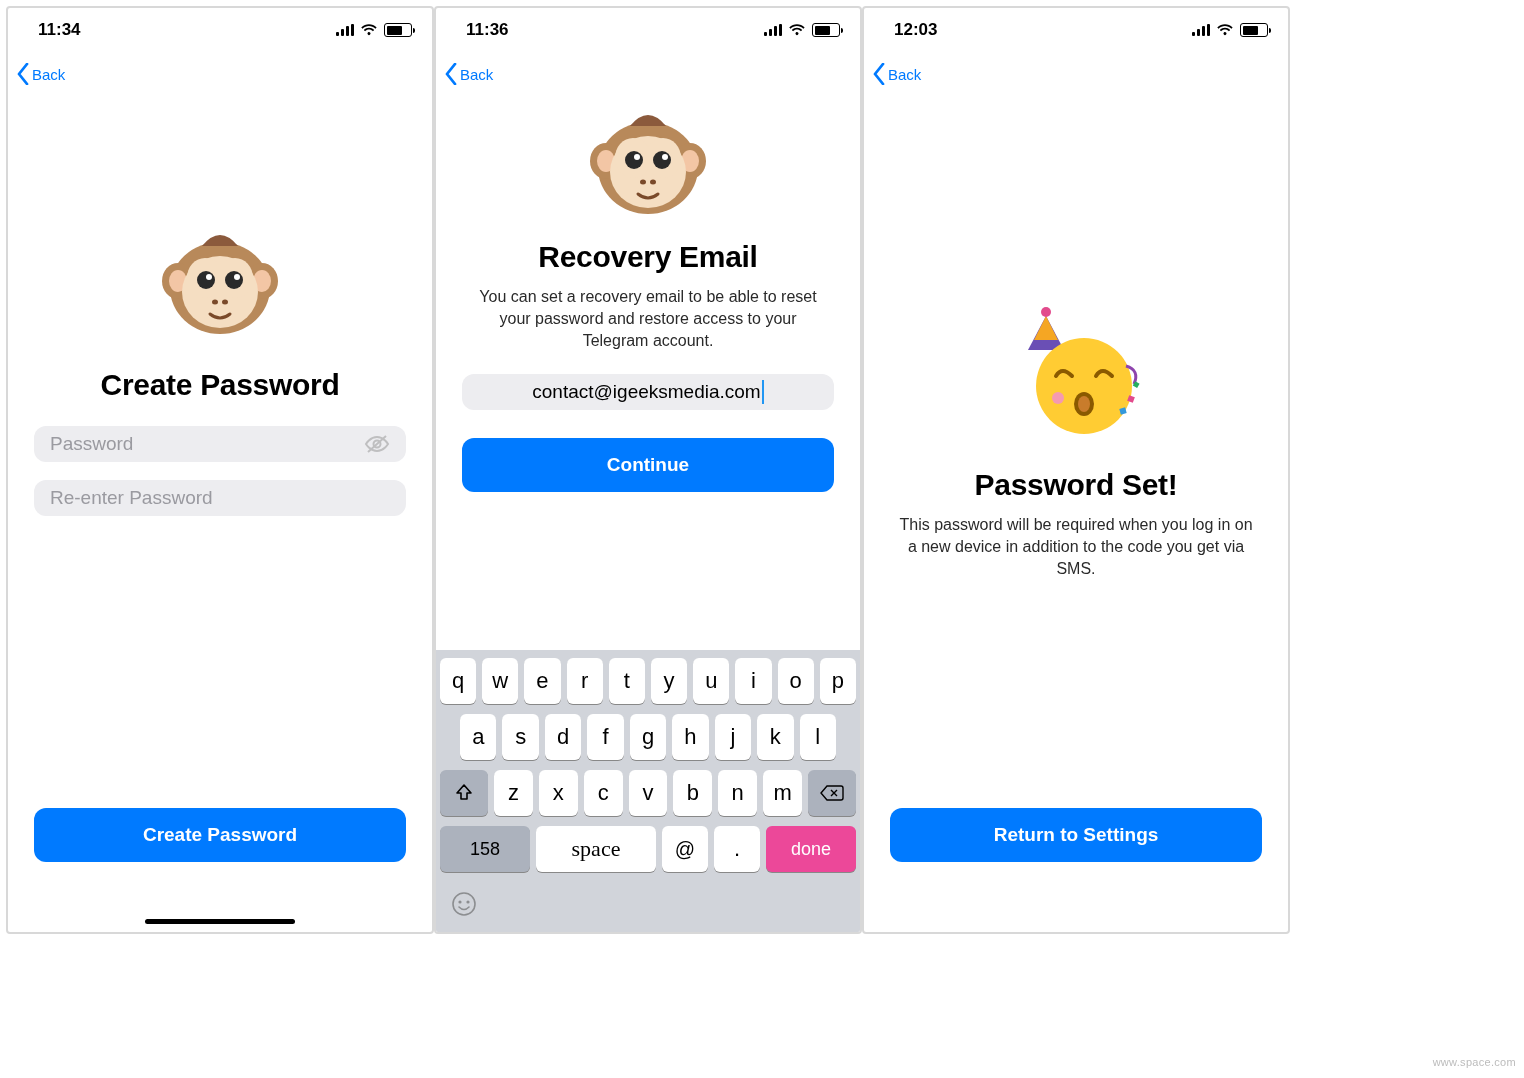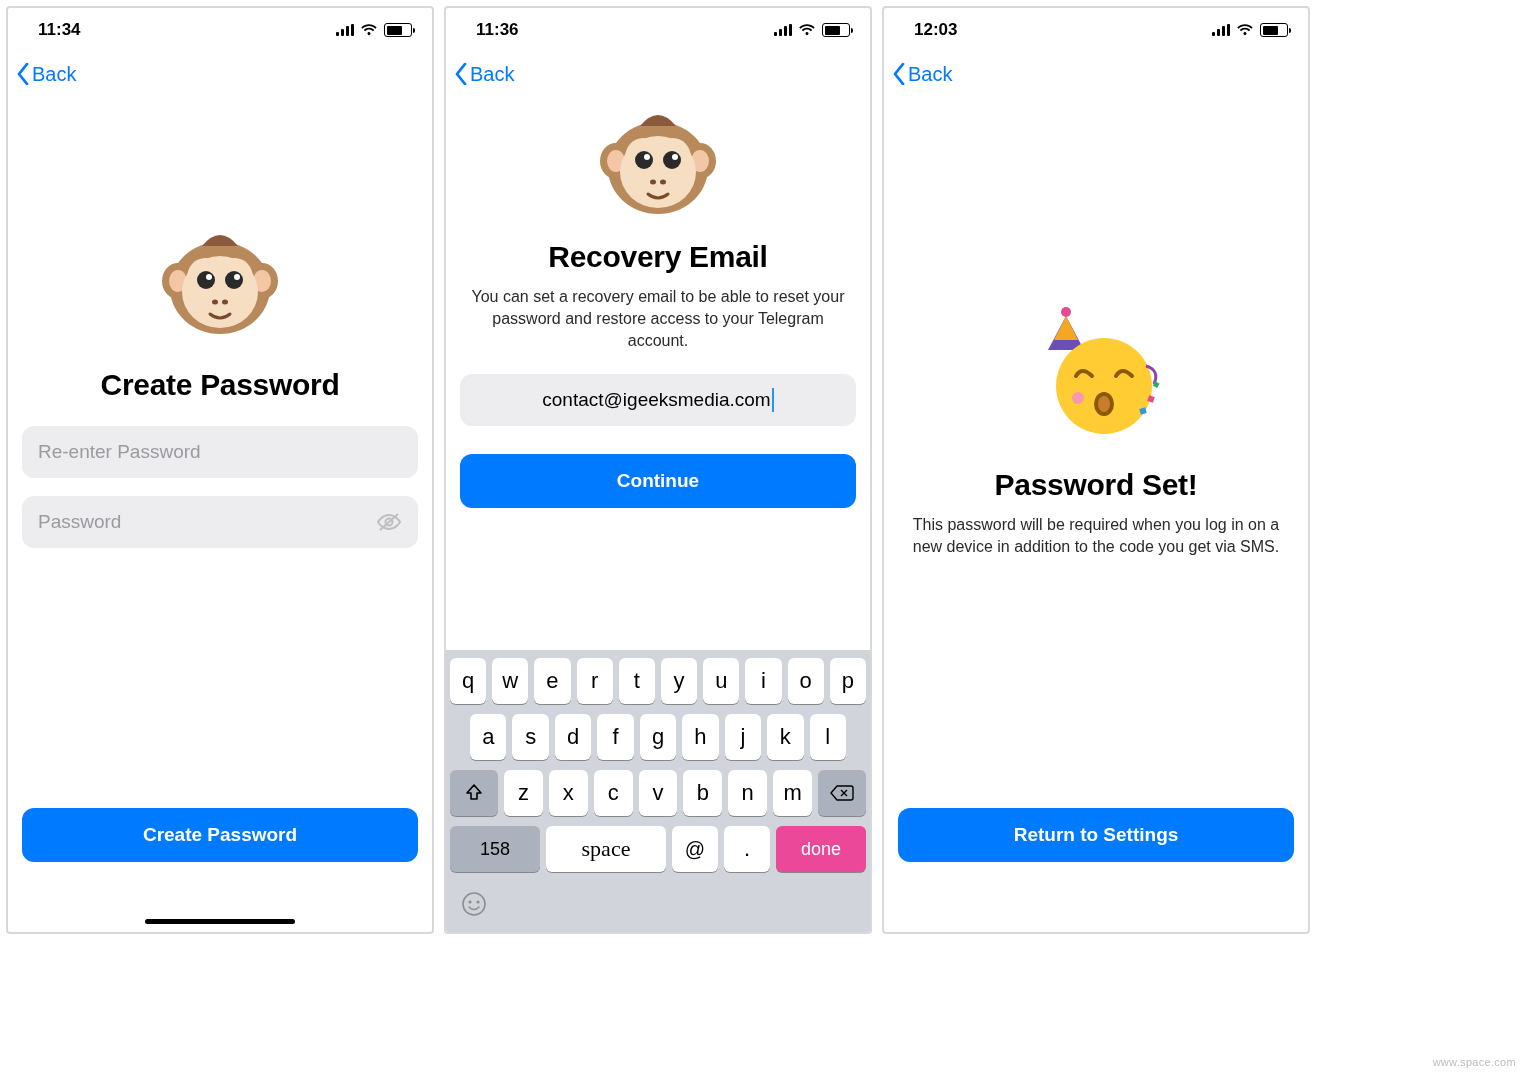--- a/index.html
+++ b/index.html
@@ -3,21 +3,21 @@
 <meta charset="utf-8">
 <style>
   * { box-sizing: border-box; margin: 0; padding: 0; }
   body {
     font-family: -apple-system, "SF Pro Text", "Helvetica Neue", Arial, sans-serif;
     background: #fff;
     width: 1524px;
     height: 1078px;
     position: relative;
   }
-  .row { display: flex; gap: 10px; padding: 6px; }
+  .row { display: flex; padding: 6px; }
   .phone {
     width: 428px;
     height: 928px;
     background: #ffffff;
     border: 2px solid #d8d8d8;
     border-radius: 4px;
     position: relative;
     display: flex;
     flex-direction: column;
     overflow: hidden;
@@ -37,31 +37,31 @@
   .bars span { width: 3px; background: #000; border-radius: 1px; }
   .bars span:nth-child(1){height:4px;} .bars span:nth-child(2){height:7px;}
   .bars span:nth-child(3){height:10px;} .bars span:nth-child(4){height:12px;}
   .wifi { width:18px; height:14px; position:relative; }
   .wifi svg { display:block; }
   .battery { width:28px; height:14px; border:1.5px solid #000; border-radius:3px; position:relative; }
   .battery::after { content:""; position:absolute; right:-4px; top:4px; width:2.5px; height:5px; background:#000; border-radius:0 2px 2px 0;}
   .battery i { position:absolute; left:1.5px; top:1.5px; bottom:1.5px; width:60%; background:#000; border-radius:1px;}
   
   .nav { height:44px; display:flex; align-items:center; padding:0 8px; }
-  .back { display:flex; align-items:center; color:#007aff; font-size:20px; gap:2px; cursor:pointer;}
+  .back { display:flex; align-items:center; color:#007aff; font-size:15px; gap:2px; cursor:pointer;}
   .chev { width:14px; height:22px; }
   
-  .content { flex:1; display:flex; flex-direction:column; align-items:center; padding:0 14px; }
+  .content { flex:1; display:flex; flex-direction:column; align-items:center; padding:0 26px; }
   .monkey { width:120px; height:120px; margin-top:130px; }
   .monkey.small { width:120px; height:120px; margin-top:10px; }
   h1.title { font-size:30px; font-weight:700; margin-top:22px; letter-spacing:-0.3px;}
   h1.title2 { font-size:30px; font-weight:700; margin-top:14px; letter-spacing:-0.3px;}
   .subtitle { font-size:16px; color:#2a2a2a; text-align:center; margin-top:12px; line-height:1.38; padding:0 4px;}
   .field {
-    width:100%; height:52px; background:#ededf0; border-radius:12px;
+    width:100%; height:36px; background:#ededf0; border-radius:12px;
     display:flex; align-items:center; padding:0 16px; margin-top:24px;
     font-size:19px; color:#9a9aa0;
   }
   .field + .field { margin-top:18px; }
   .field .ph { flex:1; color:#9a9aa0; }
   .field .val { flex:1; color:#000; }
   .caret { display:inline-block; width:2px; height:24px; background:#2196f3; vertical-align:middle; margin-left:1px;}
   .eye { width:26px; height:20px; opacity:.45; }
   .primary-btn {
     width:100%; height:54px; background:#007aff; color:#fff; border-radius:12px;
@@ -144,29 +144,29 @@
           <circle cx="74" cy="54" r="9" fill="#2a2a2a"></circle>
             <circle cx="77" cy="51" r="3" fill="#fff"></circle>
           <ellipse cx="55" cy="76" rx="3" ry="2.5" fill="#7a4a2a"></ellipse>
             <ellipse cx="65" cy="76" rx="3" ry="2.5" fill="#7a4a2a"></ellipse>
           <path d="M50 88 q10 8 20 0" stroke="#7a4a2a" stroke-width="3" fill="none" stroke-linecap="round"></path>
           <path d="M42 20 q18 -22 36 0" fill="#8b5a3c"></path>
         </svg>
       </div>
       <h1 class="title">Create Password</h1>
       <div class="field">
-        <span class="ph">Re-enter Password</span>
-      </div>
-      <div class="field">
         <span class="ph">Password</span>
         <svg class="eye" viewBox="0 0 26 20">
           <path d="M2 10s4-7 11-7 11 7 11 7-4 7-11 7S2 10 2 10z" fill="none" stroke="#888" stroke-width="2"></path>
           <circle cx="13" cy="10" r="3.5" fill="none" stroke="#888" stroke-width="2"></circle>
           <line x1="4" y1="18" x2="22" y2="2" stroke="#888" stroke-width="2"></line>
         </svg>
+      </div>
+      <div class="field">
+        <span class="ph">Re-enter Password</span>
       </div>
       <div class="btn-slot-bottom">
         <div class="primary-btn">
           <span>Create Password</span>
         </div>
       </div>
     </div>
     <div class="home-ind"></div>
   </div>
 

